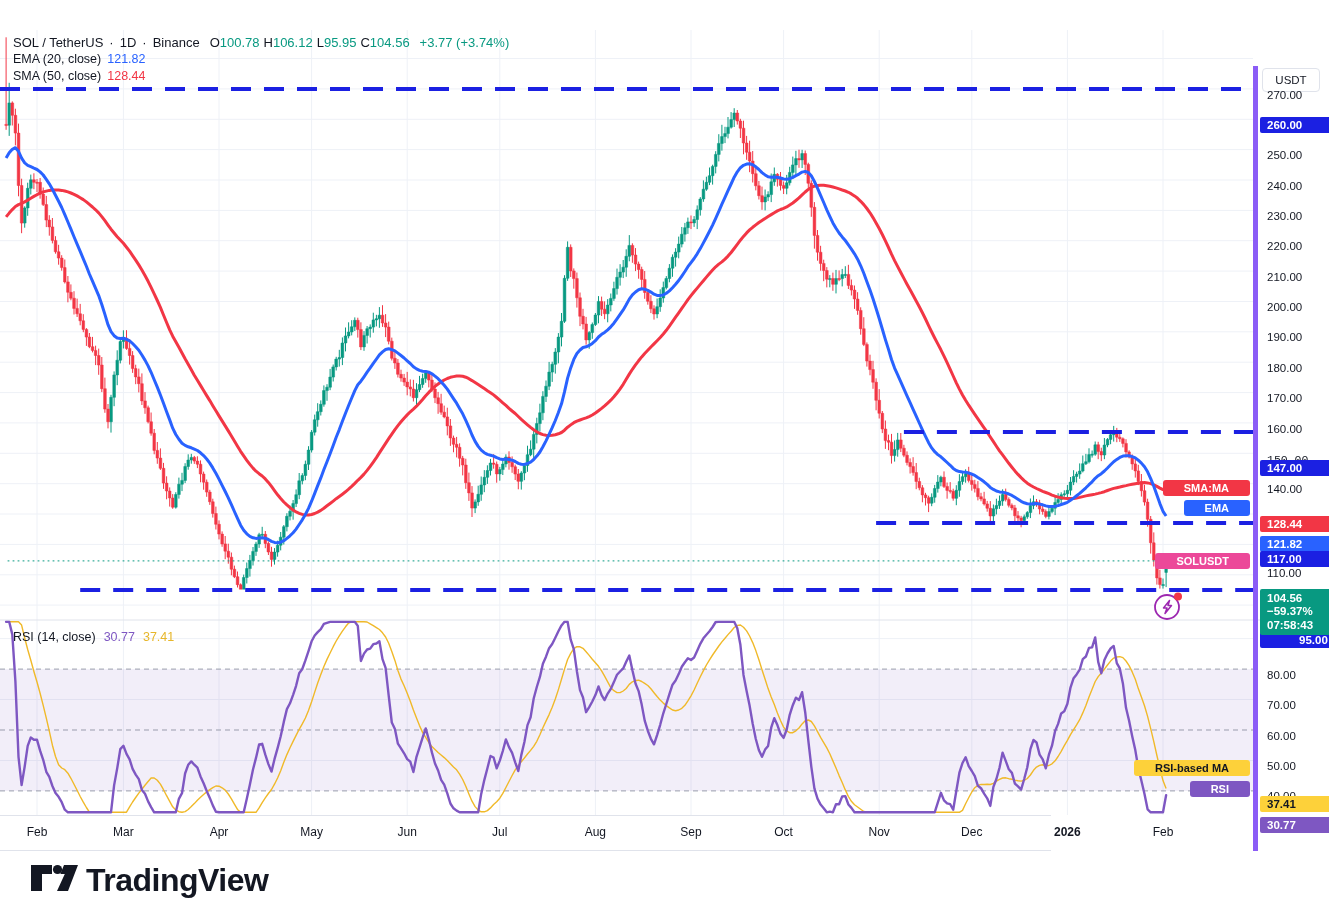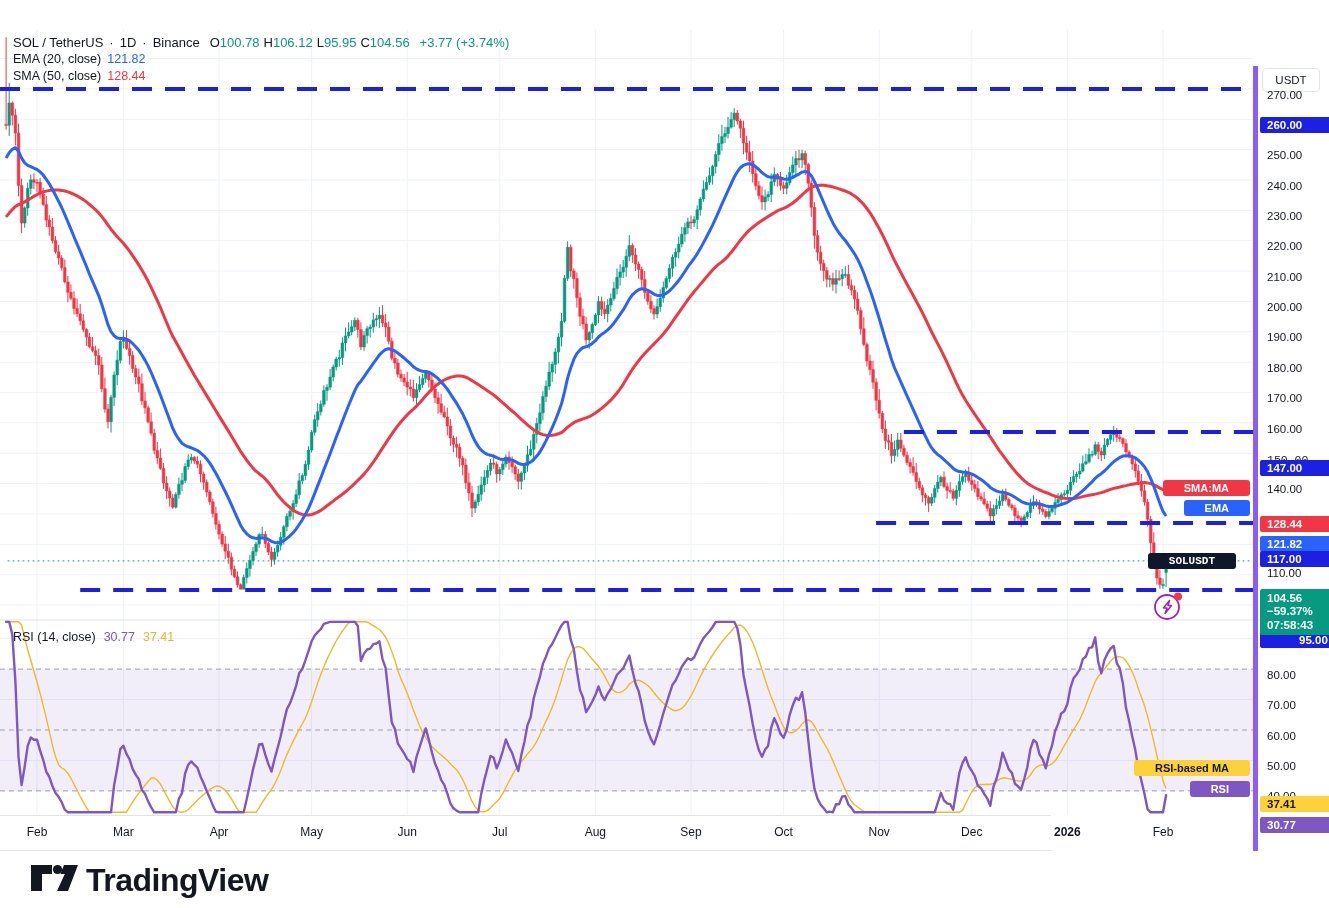--- a/index.html
+++ b/index.html
@@ -82,21 +82,21 @@
   </div>
 
   <div class="rsi-legend">
     <span>RSI (14, close)</span>
     <span id="rsi-legend-values"><span style="color: rgb(126, 87, 194); margin-right: 8px;">30.77</span><span style="color: rgb(231, 182, 42); margin-right: 8px;">37.41</span></span>
   </div>
 
   <div id="float-badges">
       <div class="float-badge" style="background: rgb(242, 54, 69); top: 488.396px; right: 79px; left: auto;">SMA:MA</div>
       <div class="float-badge" style="background: rgb(41, 98, 255); top: 508.498px; right: 79px; left: auto;">EMA</div>
-      <div class="float-badge" style="background: #0f172a; top: 560.909px; right: 93px; left: auto; font-family: Liberation Mono, monospace;">SOLUSDT</div>
+      <div class="float-badge" style="background: #ec4899; top: 560.909px; right: 79px; left: auto;">SOLUSDT</div>
       <div class="float-badge" style="background: rgb(253, 209, 58); color: rgb(19, 23, 34); top: 768.352px; right: 79px; left: auto;">RSI-based MA</div>
       <div class="float-badge" style="background: rgb(126, 87, 194); top: 788.584px; right: 79px; left: auto;">RSI</div>
     </div>
 
   <div class="flash-btn">
     <svg width="30" height="30" viewBox="0 0 30 30">
       <circle cx="14" cy="16" r="12" fill="#fff" stroke="#9c27b0" stroke-width="1.8"></circle>
       <path d="M16.5 9.5 L10.5 17 L14 17 L12 22.5 L18.5 14.5 L15 14.5 Z" fill="none" stroke="#9c27b0" stroke-width="1.5" stroke-linejoin="round"></path>
       <circle cx="25" cy="5.5" r="4" fill="#f23645"></circle>
     </svg>

